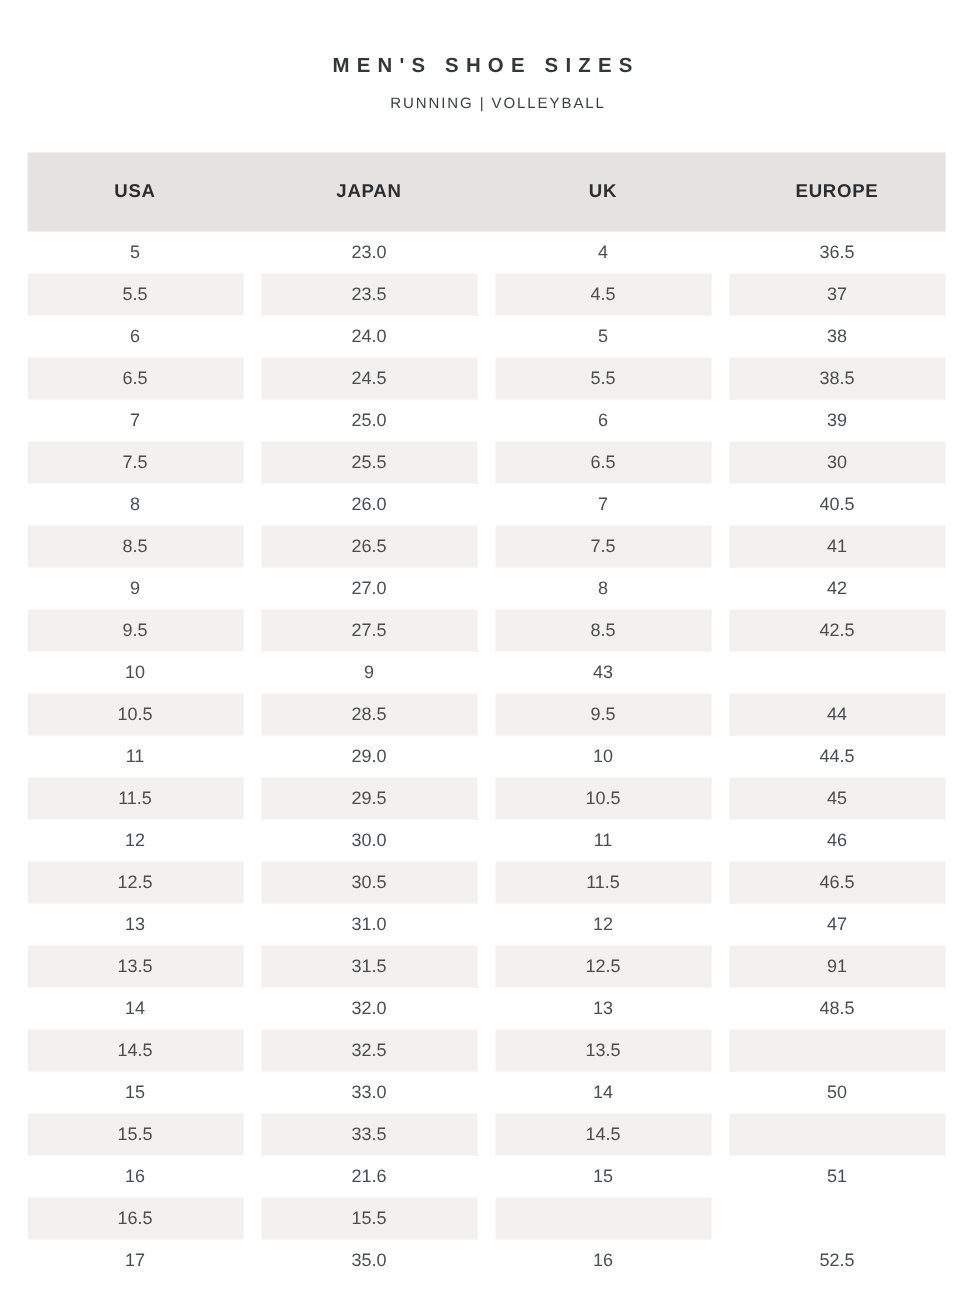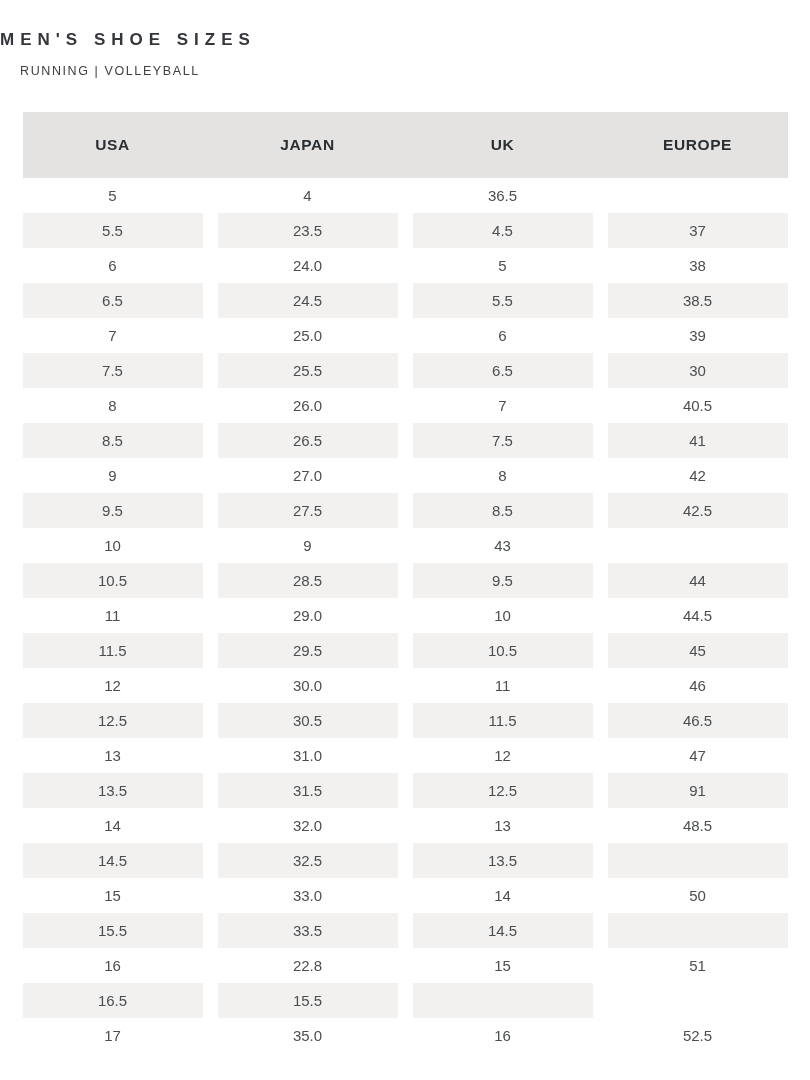--- a/index.html
+++ b/index.html
@@ -11,22 +11,22 @@
     overflow: hidden;
     font-family: "Liberation Sans", "DejaVu Sans", sans-serif;
   }
   .page {
     width: 810px;
     height: 1080px;
     background: var(--page-bg, #ffffff);
     box-sizing: border-box;
   }
   .title-block {
-    text-align: left;
-    padding-top: 31px;
+    text-align: center;
+    padding-top: 46px;
   }
   .title {
     font-size: 17px;
     font-weight: 600;
     letter-spacing: 6px;
     color: var(--title-color, #33363a);
     line-height: 1;
   }
   .subtitle {
     margin-top: 17px;
@@ -89,20 +89,21 @@
   <div class="size-table">
     <div class="grid-row header-row">
       <div class="header-cell">USA</div>
       <div class="header-cell">JAPAN</div>
       <div class="header-cell">UK</div>
       <div class="header-cell">EUROPE</div>
     </div>
     <div id="table-body">
         <div class="grid-row body-row">
           <div class="body-cell">5</div>
+          <div class="body-cell">23.0</div>
           <div class="body-cell">4</div>
           <div class="body-cell">36.5</div>
         </div>
         <div class="grid-row body-row striped">
           <div class="body-cell">5.5</div>
           <div class="body-cell">23.5</div>
           <div class="body-cell">4.5</div>
           <div class="body-cell">37</div>
         </div>
         <div class="grid-row body-row">
@@ -219,21 +220,21 @@
           <div class="body-cell">50</div>
         </div>
         <div class="grid-row body-row striped">
           <div class="body-cell">15.5</div>
           <div class="body-cell">33.5</div>
           <div class="body-cell">14.5</div>
           <div class="body-cell"></div>
         </div>
         <div class="grid-row body-row">
           <div class="body-cell">16</div>
-          <div class="body-cell">22.8</div>
+          <div class="body-cell">21.6</div>
           <div class="body-cell">15</div>
           <div class="body-cell">51</div>
         </div>
         <div class="grid-row body-row striped">
           <div class="body-cell">16.5</div>
           <div class="body-cell">15.5</div>
           <div class="body-cell"></div>
         </div>
         <div class="grid-row body-row">
           <div class="body-cell">17</div>

